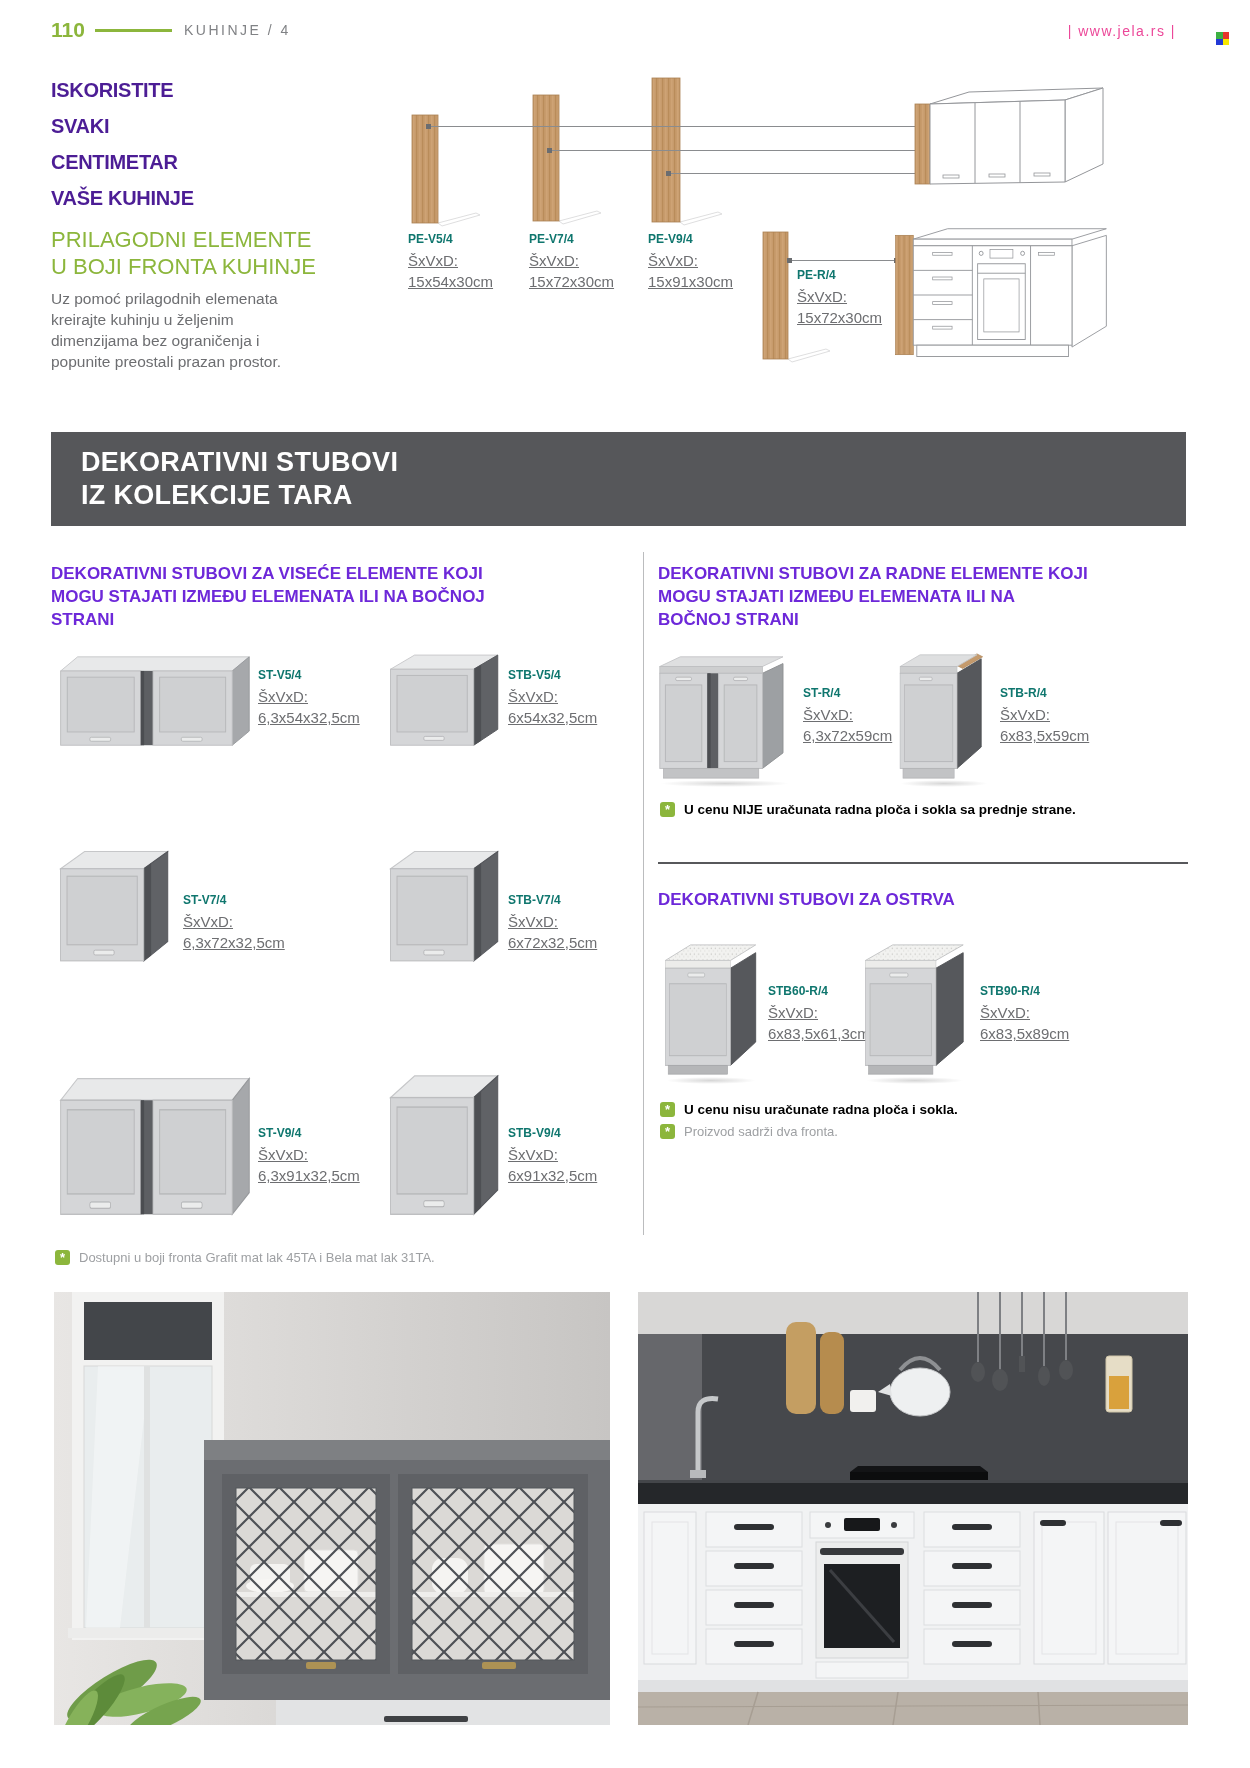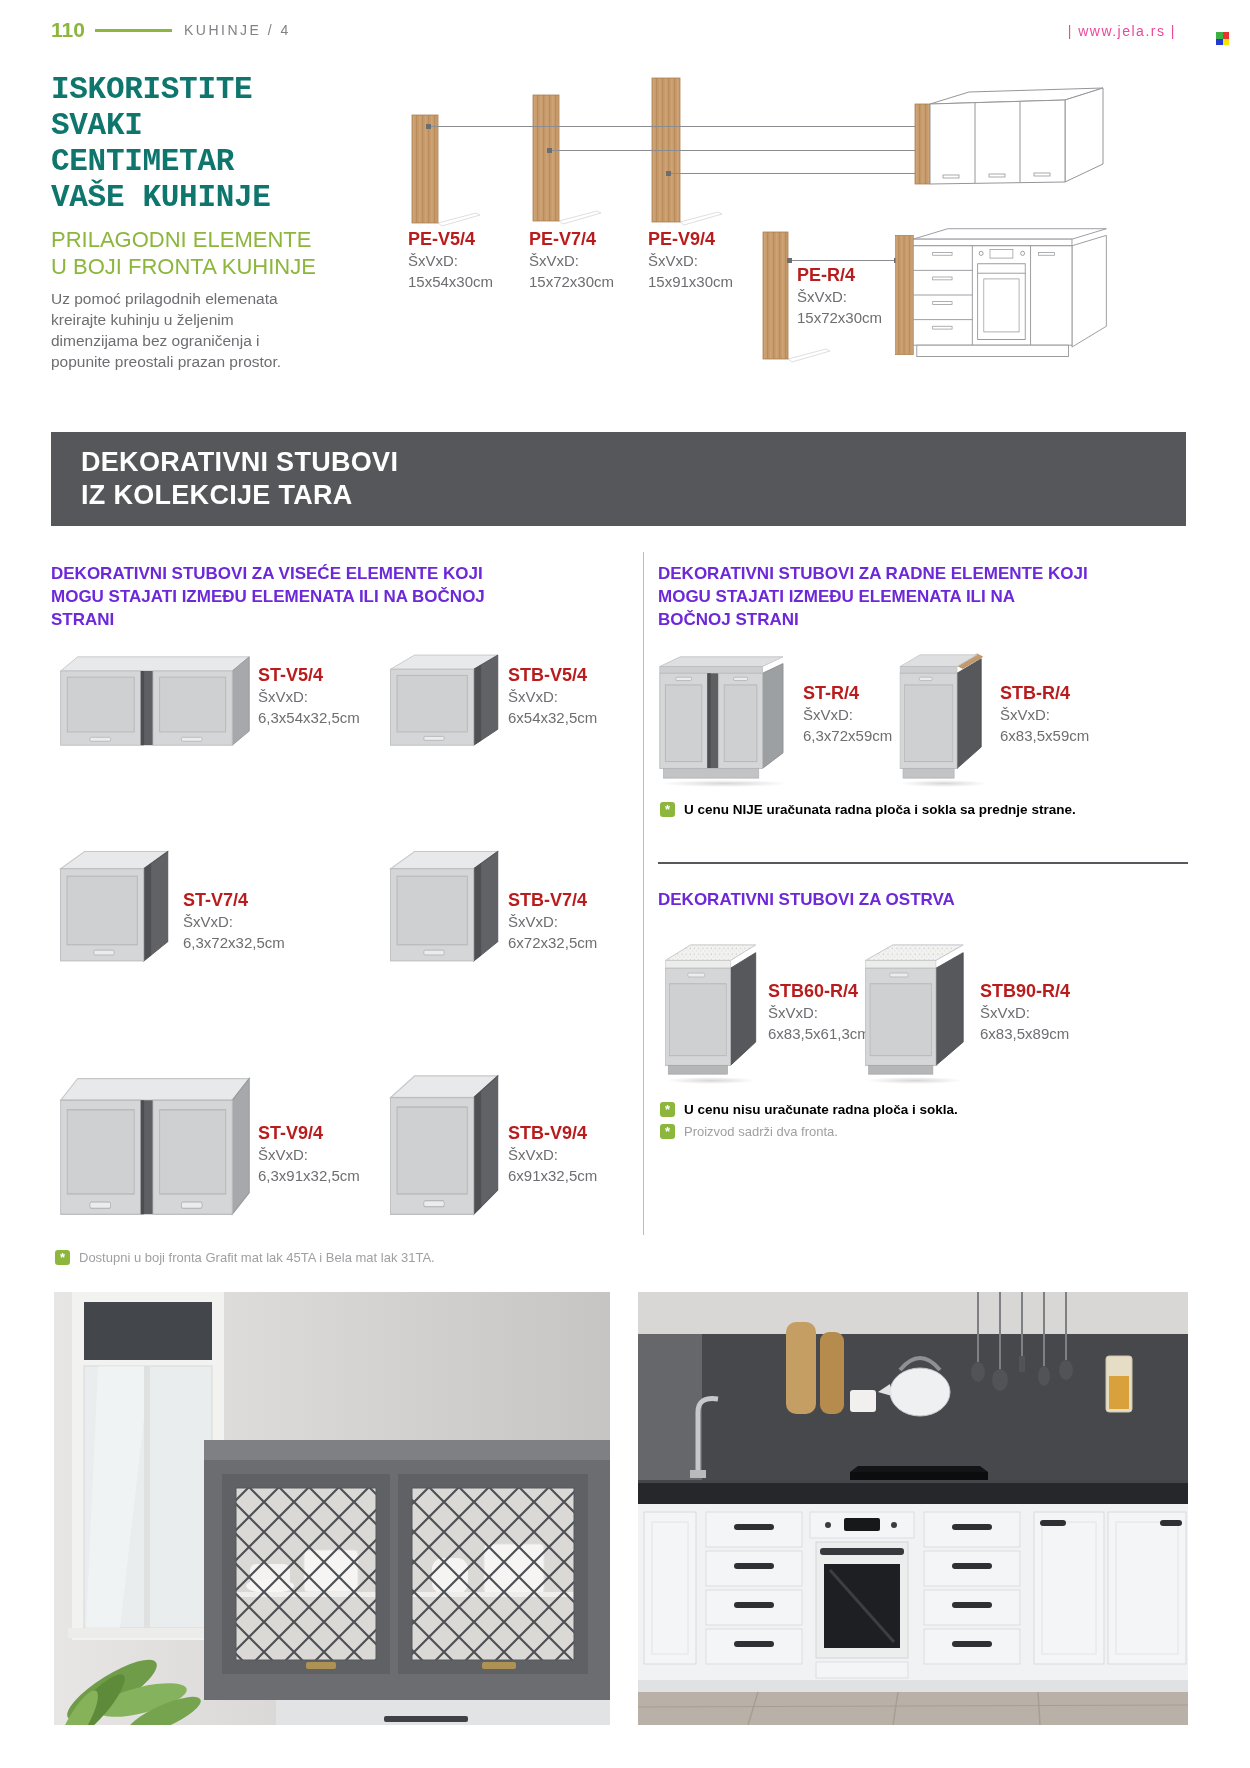--- a/index.html
+++ b/index.html
@@ -6,25 +6,25 @@
   .page{position:relative;width:1238px;height:1768px;background:#ffffff;overflow:hidden;
         font-family:"Liberation Sans","DejaVu Sans",sans-serif;color:#58595b;}
   .abs{position:absolute;}
   
   .pagenum{font-size:21px;font-weight:bold;color:#8cb63c;}
   .hline{height:3px;background:#8cb63c;}
   .seclabel{font-size:14px;color:#808285;letter-spacing:2.5px;}
   .website{font-size:14px;color:#ec4899;letter-spacing:1.5px;}
   .logo{display:grid;grid-template-columns:6.5px 6.5px;grid-template-rows:6.5px 6.5px;}
   
-  .title{font-size:31px;font-weight:bold;line-height:36px;color:#0f766e;letter-spacing:-0.3px;font-family:Liberation Mono, monospace;}
+  .title{font-size:20px;font-weight:bold;line-height:36px;color:#4c1d95;letter-spacing:-0.3px;}
   .subtitle{font-size:22px;font-weight:500;line-height:27px;color:#8cb63c;}
   .desc{font-size:15.5px;line-height:21px;color:#6d6e71;width:248px;}
-  .prod .code{font-size:18px;font-weight:bold;color:#b91c1c;line-height:22px;}
-  .prod .dim{font-size:15px;color:#6d6e71;line-height:21px;}
+  .prod .code{font-size:12px;font-weight:bold;color:#0f766e;line-height:22px;}
+  .prod .dim{font-size:15px;color:#6d6e71;line-height:21px;text-decoration:underline;}
   .prod{width:130px;}
   
   .lead{height:1px;background:#8a8c8f;}
   .dot{width:5px;height:5px;background:#6b6d70;}
   
   .banner{background:#56575a;display:flex;flex-direction:column;justify-content:center;padding-left:30px;box-sizing:border-box;}
   .banner div{color:#ffffff;font-size:27px;font-weight:bold;line-height:33px;letter-spacing:0.3px;}
   
   .colhead{font-size:17px;font-weight:600;line-height:23px;color:#6d28d9;}
   .vrule{width:1px;background:#bbbcbe;}

